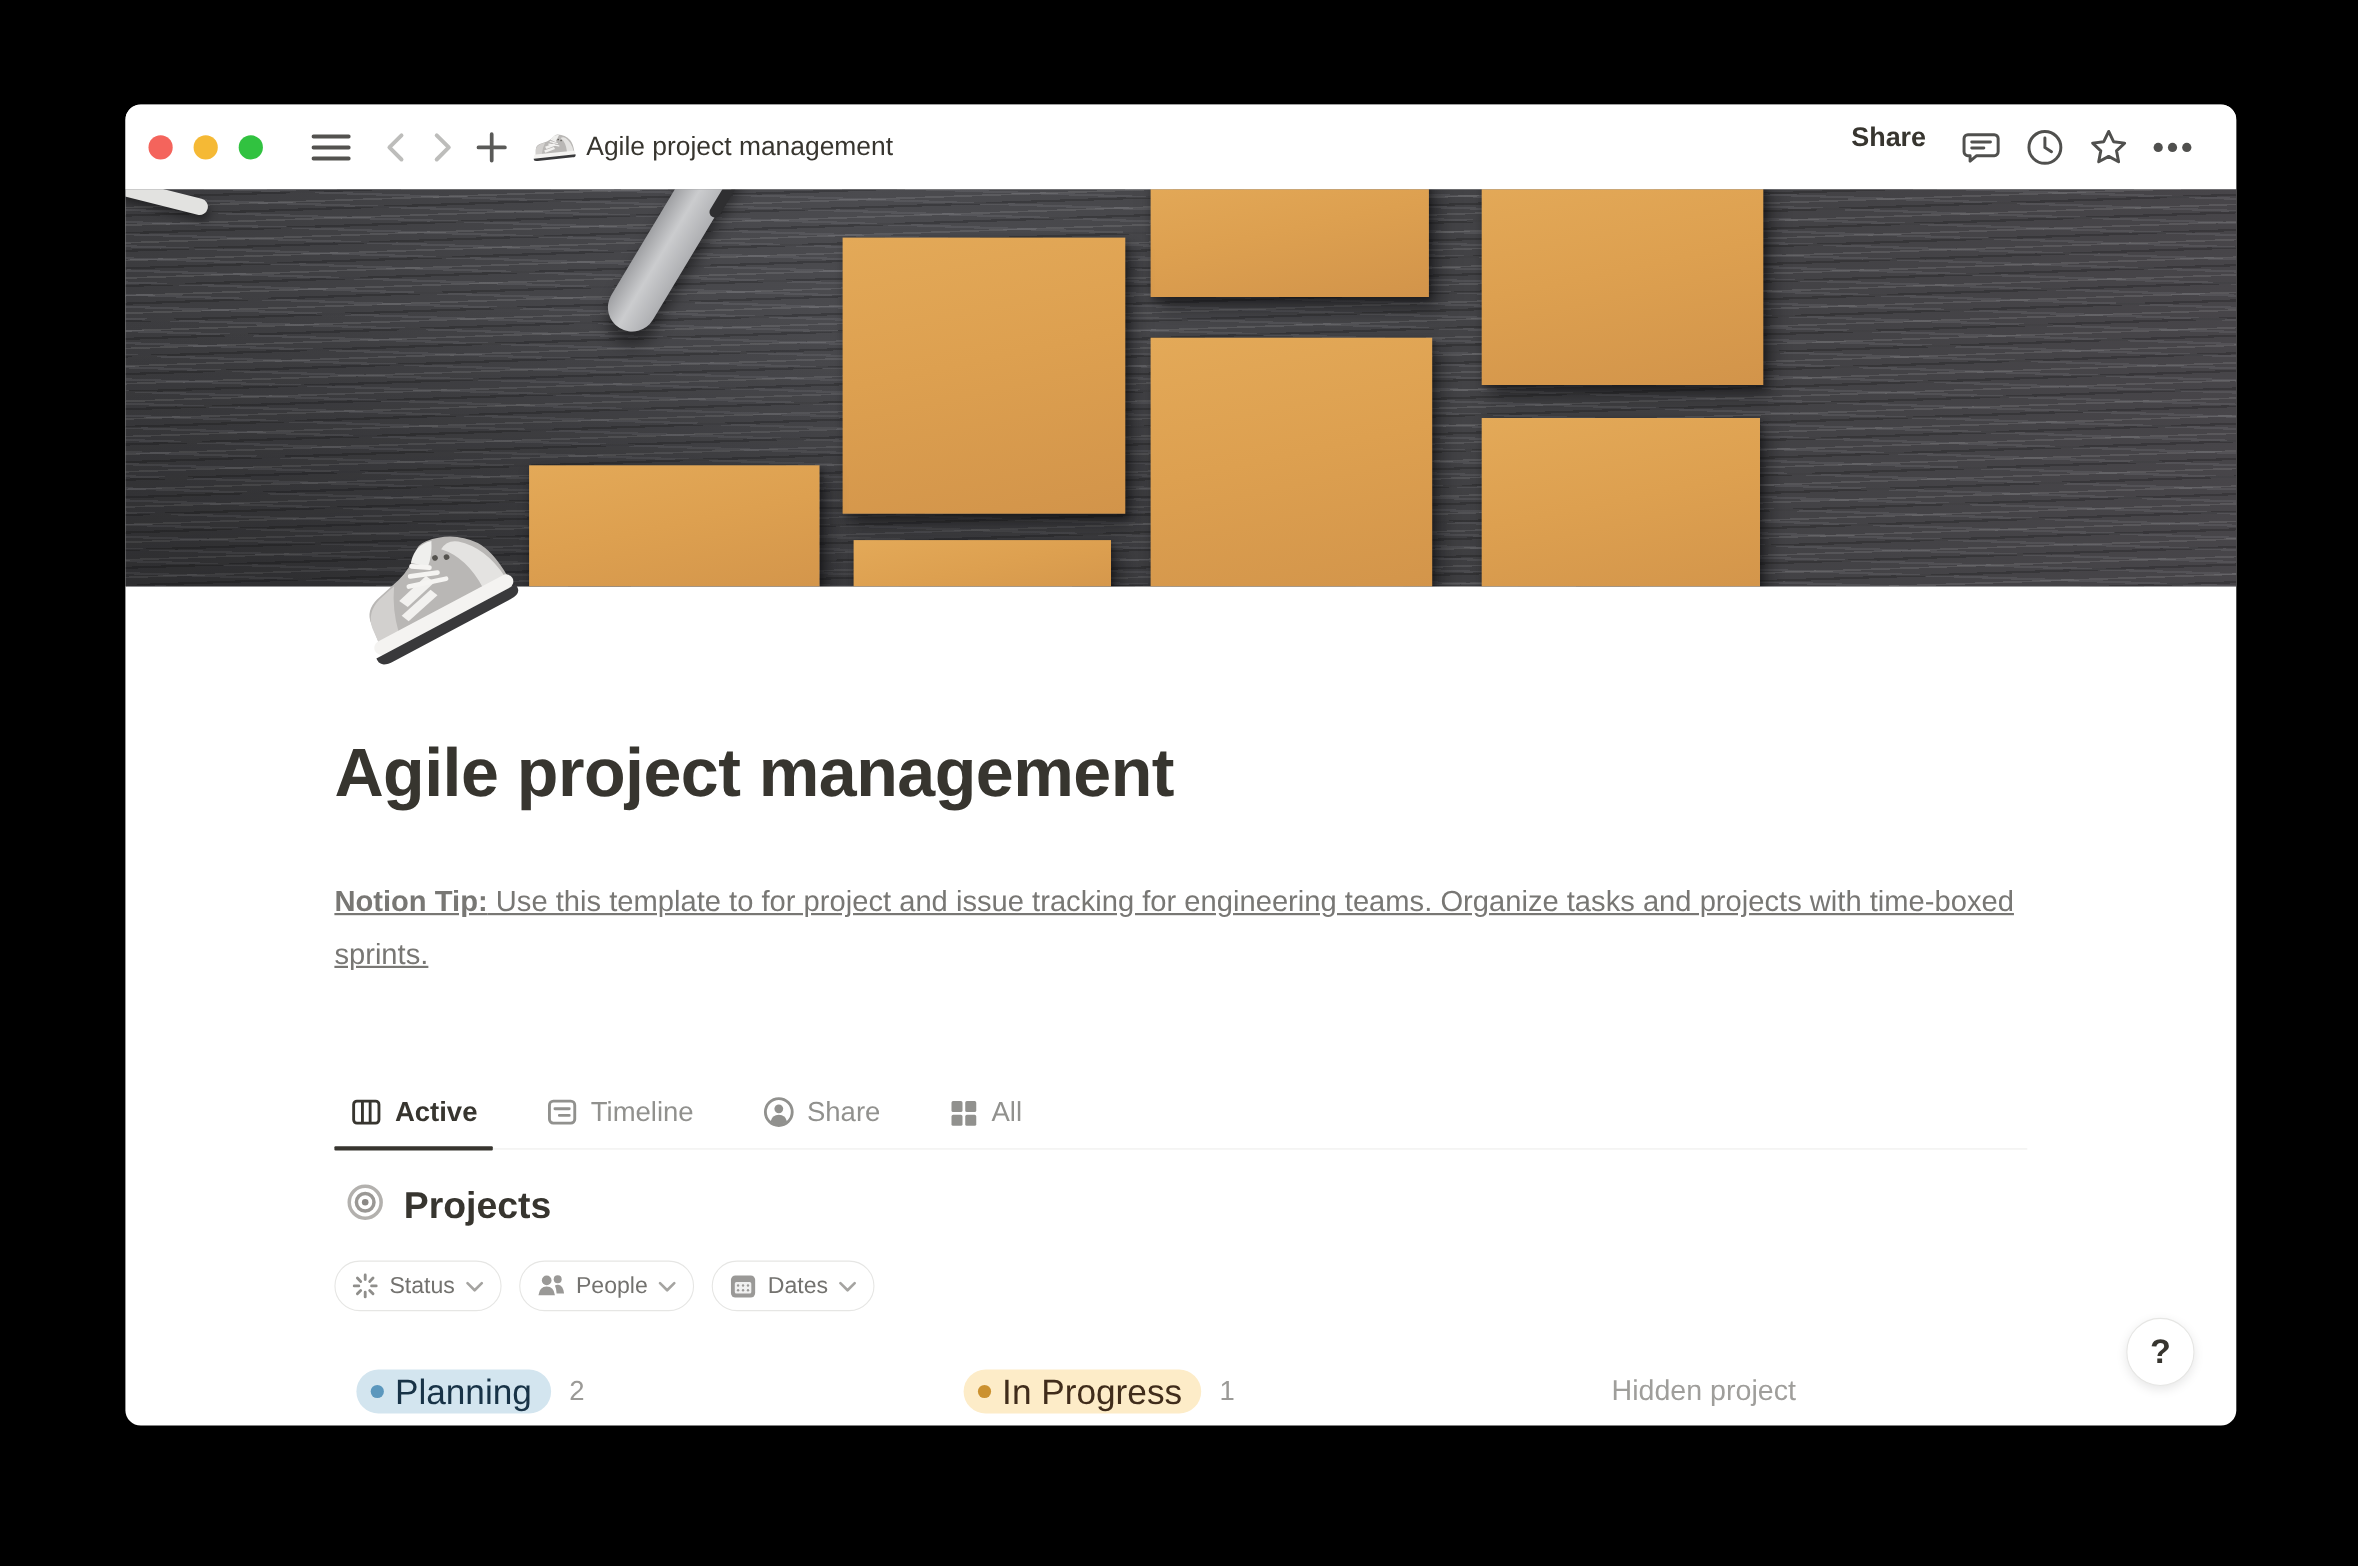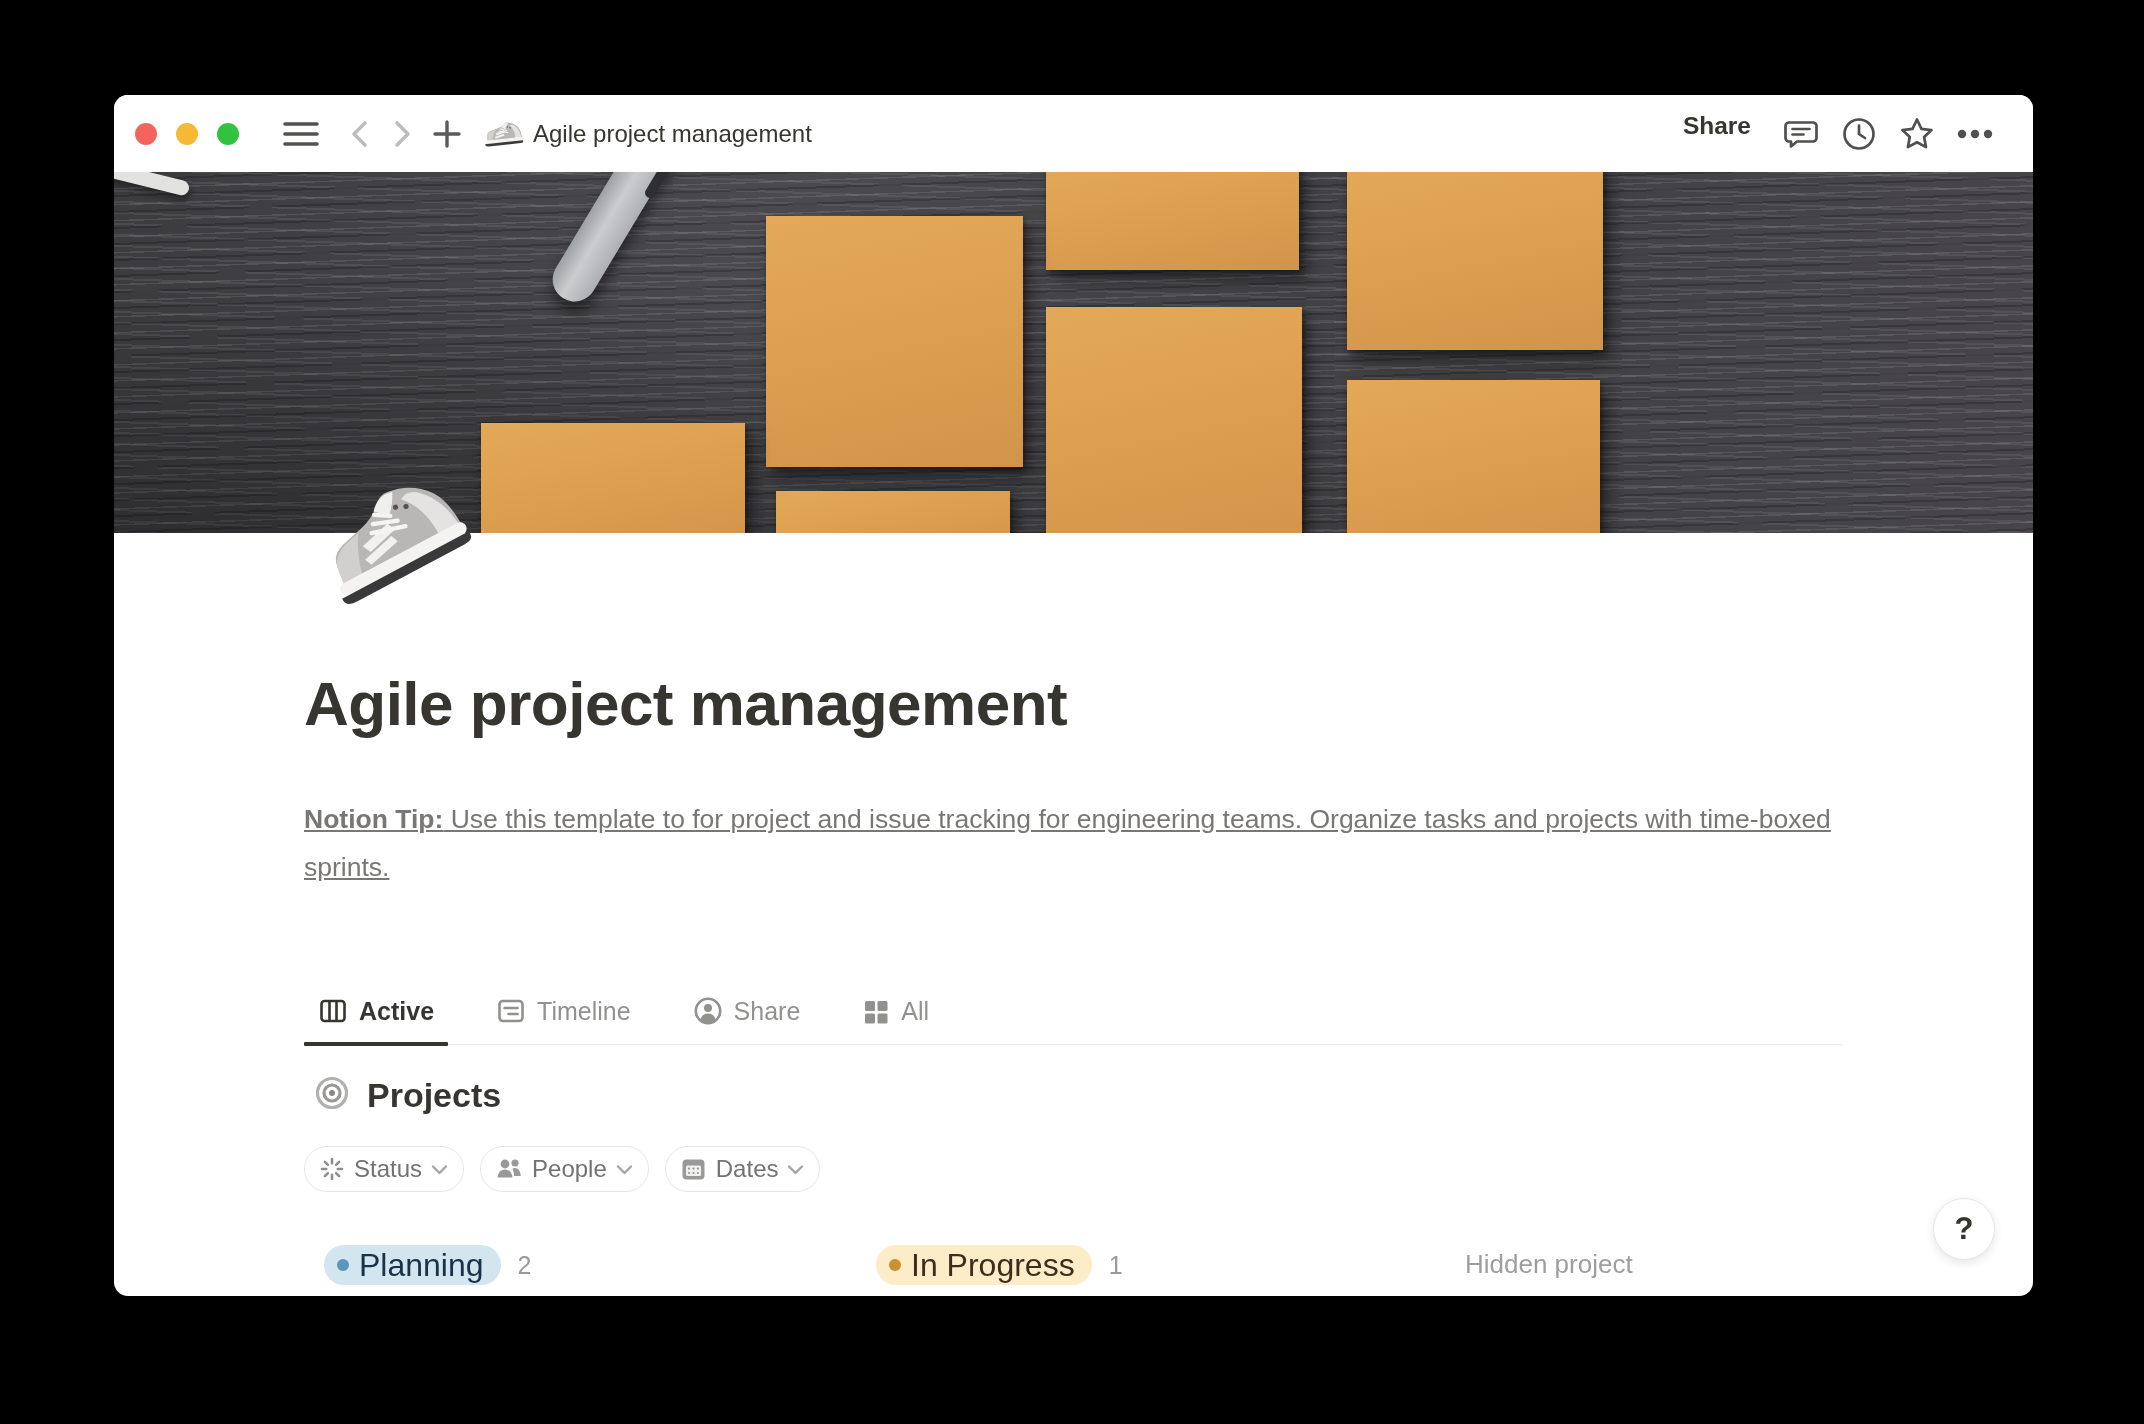--- a/index.html
+++ b/index.html
@@ -76,21 +76,21 @@
   .tab svg { display:block; }
   .tab.active { color:#37352f; font-weight:600;justify-content:center; }
   .tab.active::after { content:""; position:absolute; left:0; right:0; bottom:-2px;
                        height:4px; background:#37352f; border-radius:1px; }
 
   .section-head { position:absolute; left:10px; top:542px; display:flex; align-items:flex-end; gap:17px; }
   .section-title { font-size:34px; font-weight:700; color:#37352f; }
 
   .chips { position:absolute; left:0; top:613px; display:flex; gap:16px; }
   .chip { display:flex; align-items:center; gap:9px; height:46px; padding:0 15px 0 14px;
-          border:1.5px solid #e6e6e4; border-radius:23px; font-size:24px; color:#73726f; }
+          border:1.5px solid #e6e6e4; border-radius:23px; font-size:21px; color:#73726f; }
   .chip svg { display:block; }
 
   .board { position:absolute; left:0; top:0; width:1539px; }
   .group { position:absolute; top:712px; display:flex; align-items:center; }
   .group.g0 { left:20px; }
   .group.g1 { left:572px; }
   .pill { display:flex; align-items:center; gap:10px; height:40px; padding:0 17px 0 13px;
           border-radius:20px; font-size:32px; font-weight:500; white-space:nowrap; }
   .pill .dot { width:12px; height:12px; border-radius:50%; }
   .gcount { margin-left:17px; font-size:25px; color:#9b9a97; }

